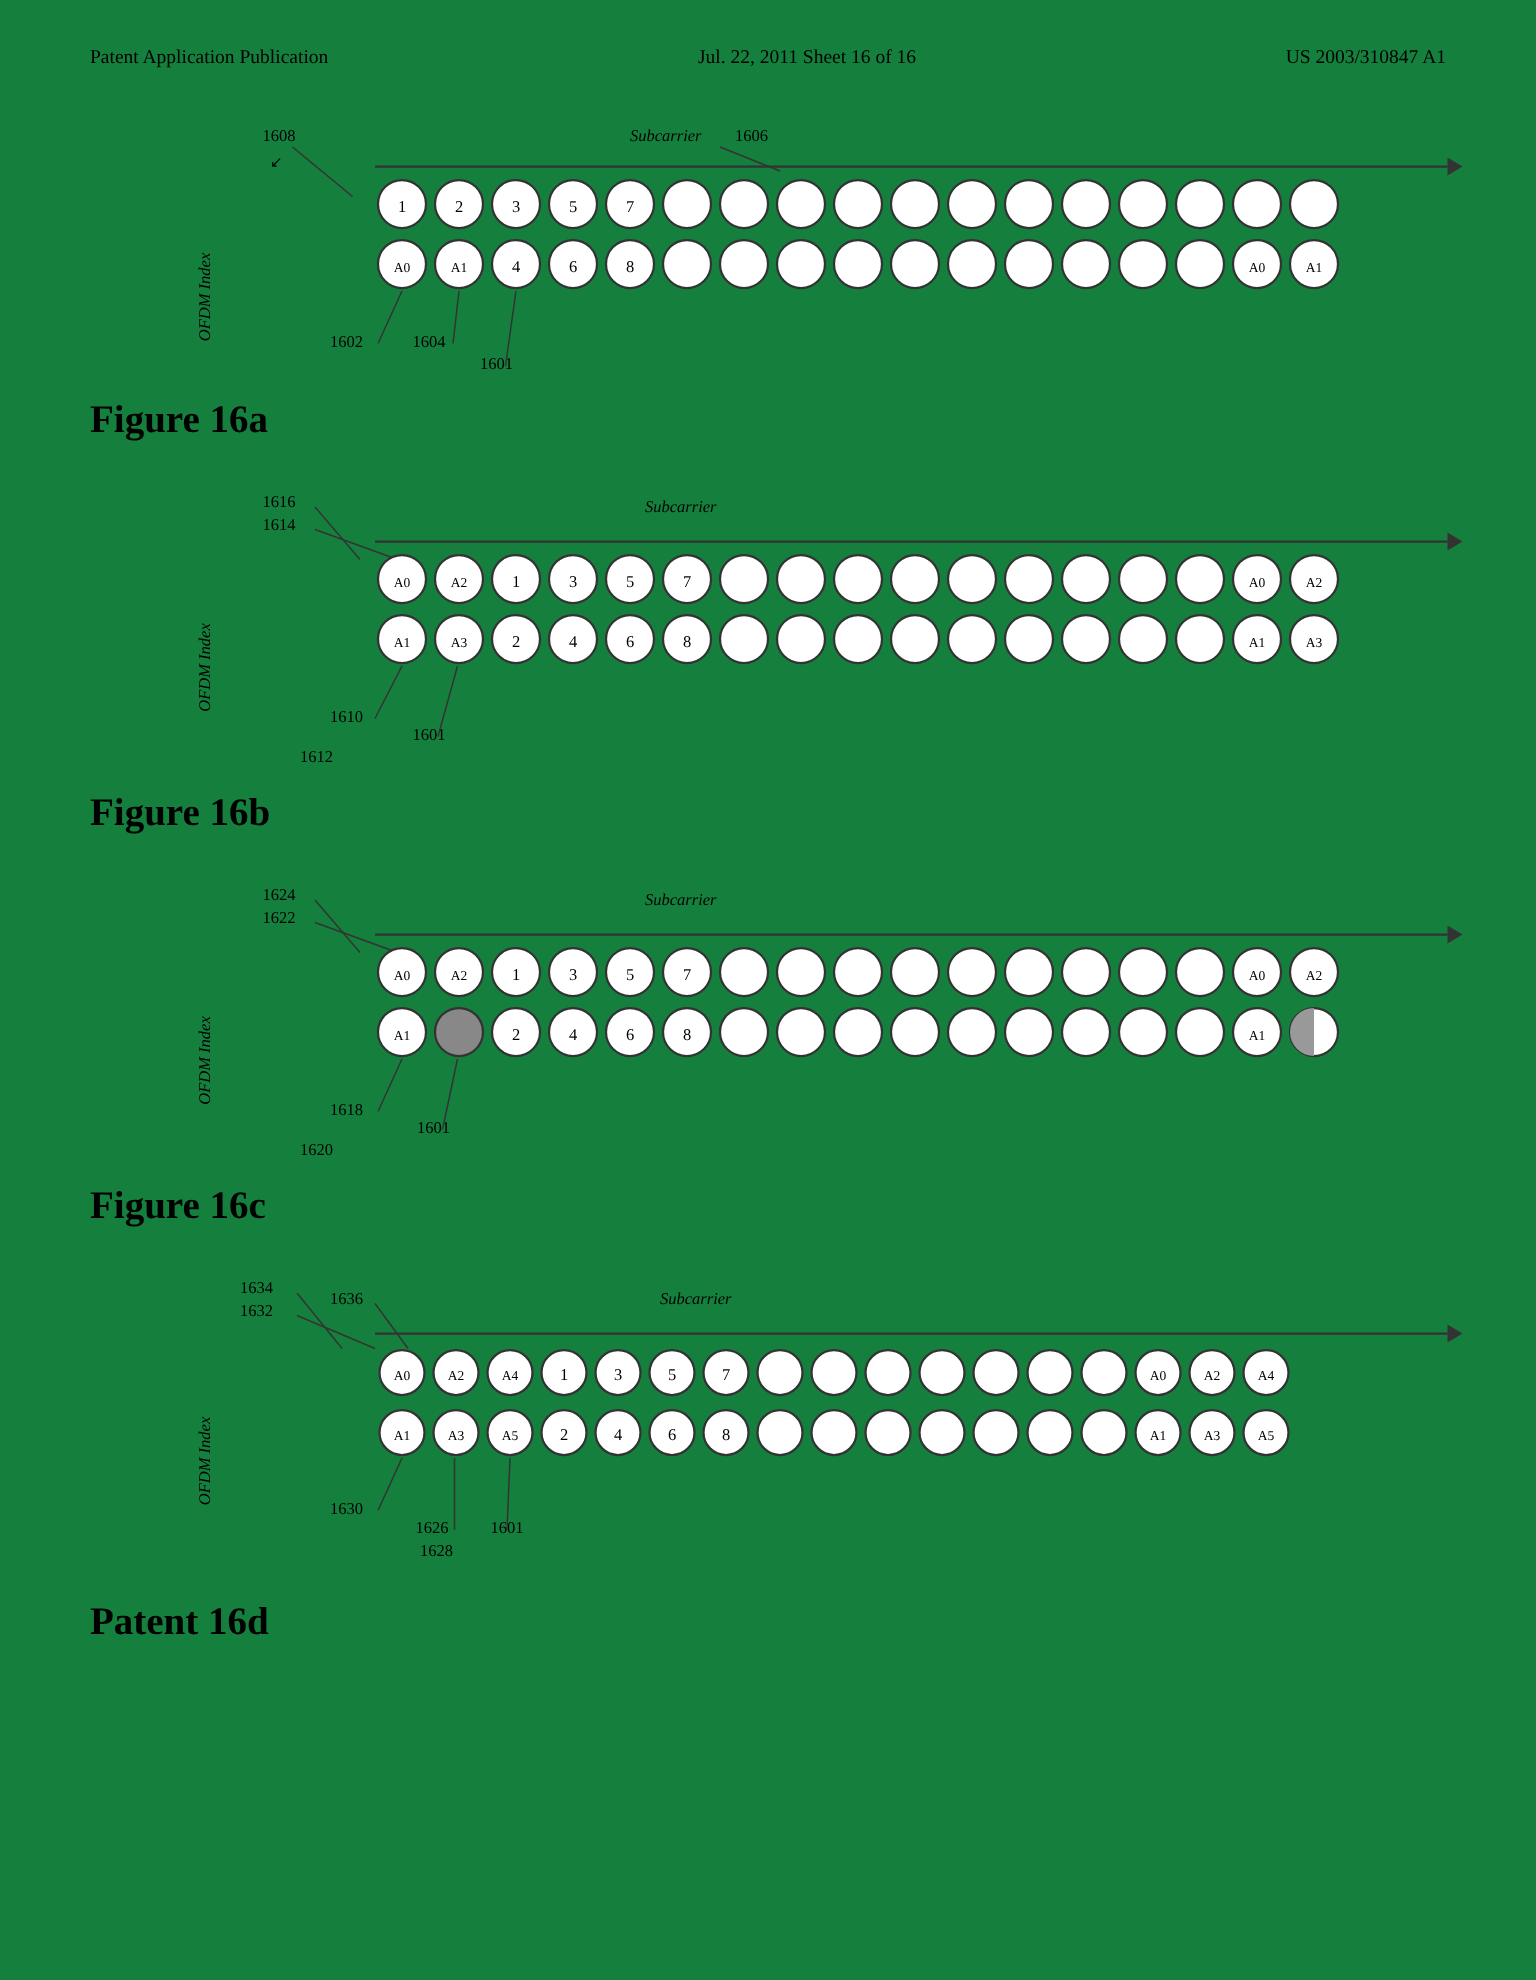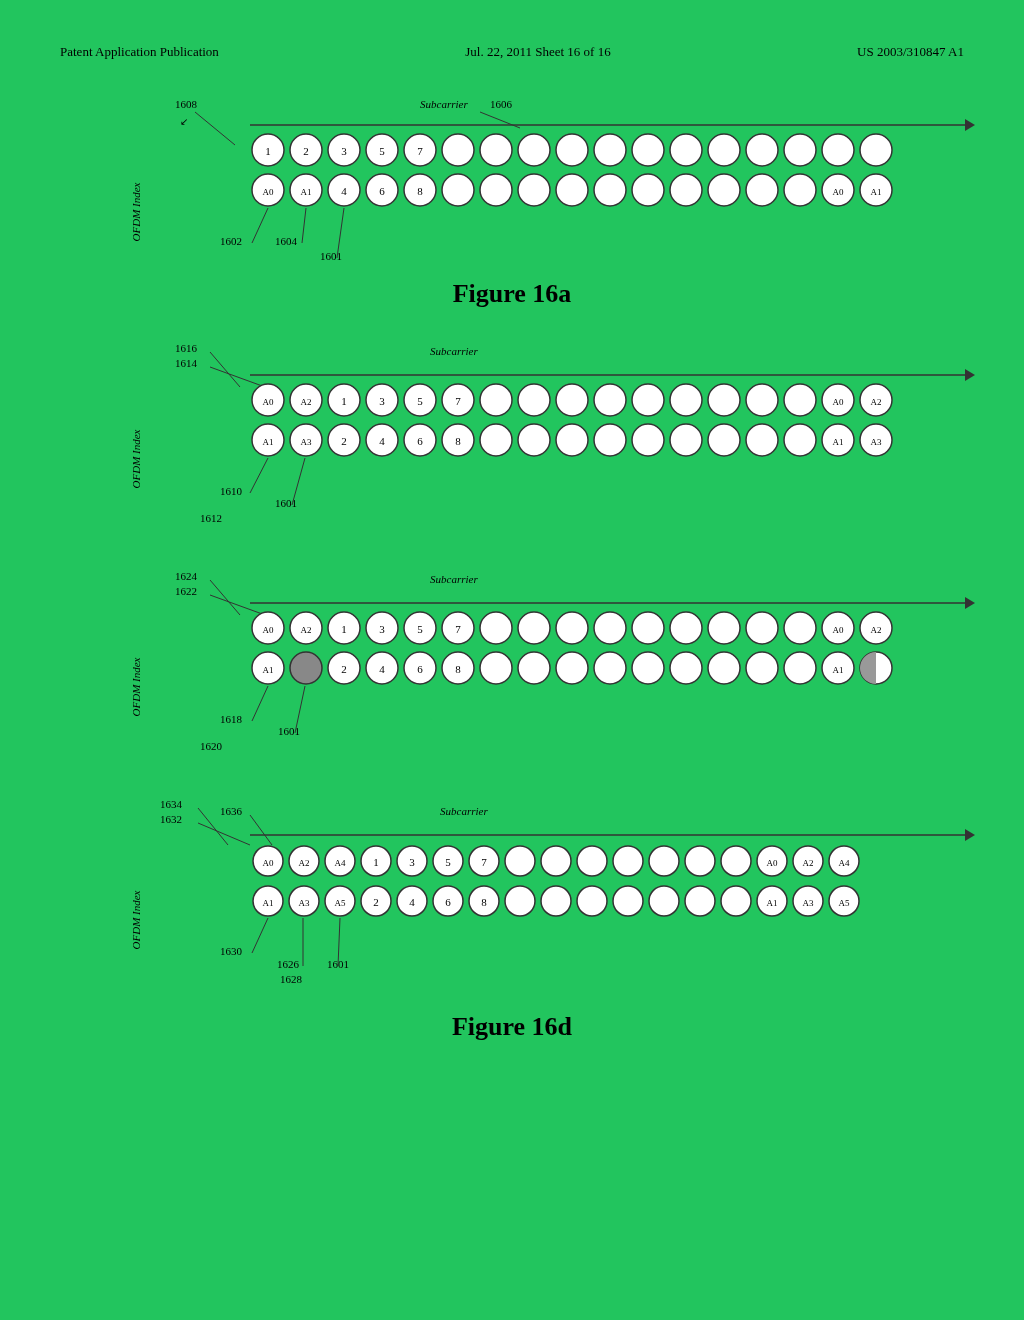--- a/index.html
+++ b/index.html
@@ -8,22 +8,22 @@
       font-family: 'Times New Roman', Times, serif;
       width: 1024px;
       min-height: 1320px;
       position: relative;
       overflow-x: hidden;
     }
 
     .page {
       width: 1024px;
       min-height: 1320px;
-      background: #22c55e;
-      padding: 44px 60px 40px 60px;
+      background: #15803d;
+      padding: 30px 60px 40px 60px;
       position: relative;
     }
 
     
     .header {
       display: flex;
       justify-content: space-between;
       align-items: center;
       margin-bottom: 30px;
       font-size: 13px;
@@ -32,21 +32,20 @@
 
     
     .figure-block {
       margin-bottom: 28px;
       position: relative;
     }
 
     .figure-label {
       font-size: 26px;
       font-weight: bold;
-      text-align: center;
       margin-top: 4px;
       margin-bottom: 8px;
     }
   </style>
 </head>
 <body>
 
 <div class="page">
 
   <div class="header">
@@ -218,20 +217,21 @@
         <text x="756" y="108" font-size="9" text-anchor="middle" font-family="Times New Roman">A3</text>
 
         <text x="100" y="158" font-size="11" font-family="Times New Roman">1610</text>
         <line x1="130" y1="156" x2="148" y2="121" stroke="#333" stroke-width="1"></line>
         <text x="155" y="170" font-size="11" font-family="Times New Roman">1601</text>
         <line x1="172" y1="168" x2="185" y2="121" stroke="#333" stroke-width="1"></line>
 
         <text x="80" y="185" font-size="11" font-family="Times New Roman">1612</text>
       </svg>
     </div>
+    <div class="figure-label">Figure 16b</div>
   </div>
 
   <div class="figure-block">
     <div style="position:relative; width:860px; height:200px; margin-left:60px;">
       <svg width="860" height="200">
 
         <text x="8" y="110" font-size="11" font-style="italic" transform="rotate(-90,20,110)" text-anchor="middle" font-family="Times New Roman">OFDM Index</text>
 
         <text x="55" y="15" font-size="11" font-family="Times New Roman">1624</text>
         <text x="55" y="30" font-size="11" font-family="Times New Roman">1622</text>
@@ -302,20 +302,21 @@
         </clipPath>
         <circle cx="756" cy="103" r="16" stroke="none" fill="#999" clip-path="url(#halfClipC)"></circle>
 
         <text x="100" y="158" font-size="11" font-family="Times New Roman">1618</text>
         <line x1="132" y1="156" x2="148" y2="121" stroke="#333" stroke-width="1"></line>
         <text x="158" y="170" font-size="11" font-family="Times New Roman">1601</text>
         <line x1="175" y1="168" x2="185" y2="121" stroke="#333" stroke-width="1"></line>
         <text x="80" y="185" font-size="11" font-family="Times New Roman">1620</text>
       </svg>
     </div>
+    <div class="figure-label">Figure 16c</div>
   </div>
 
   <div class="figure-block">
     <div style="position:relative; width:860px; height:215px; margin-left:60px;">
       <svg width="860" height="215">
 
         <text x="8" y="115" font-size="11" font-style="italic" transform="rotate(-90,20,115)" text-anchor="middle" font-family="Times New Roman">OFDM Index</text>
 
         <text x="40" y="15" font-size="11" font-family="Times New Roman">1634</text>
         <text x="40" y="30" font-size="11" font-family="Times New Roman">1632</text>
@@ -390,16 +391,16 @@
 
         <text x="100" y="162" font-size="11" font-family="Times New Roman">1630</text>
         <line x1="132" y1="160" x2="148" y2="125" stroke="#333" stroke-width="1"></line>
         <text x="157" y="175" font-size="11" font-family="Times New Roman">1626</text>
         <line x1="183" y1="173" x2="183" y2="125" stroke="#333" stroke-width="1"></line>
         <text x="160" y="190" font-size="11" font-family="Times New Roman">1628</text>
         <text x="207" y="175" font-size="11" font-family="Times New Roman">1601</text>
         <line x1="218" y1="173" x2="220" y2="125" stroke="#333" stroke-width="1"></line>
       </svg>
     </div>
-    <div class="figure-label">Figure 16d</div>
+    <div class="figure-label">Patent 16d</div>
   </div>
 
 </div>
 
 </body></html>

